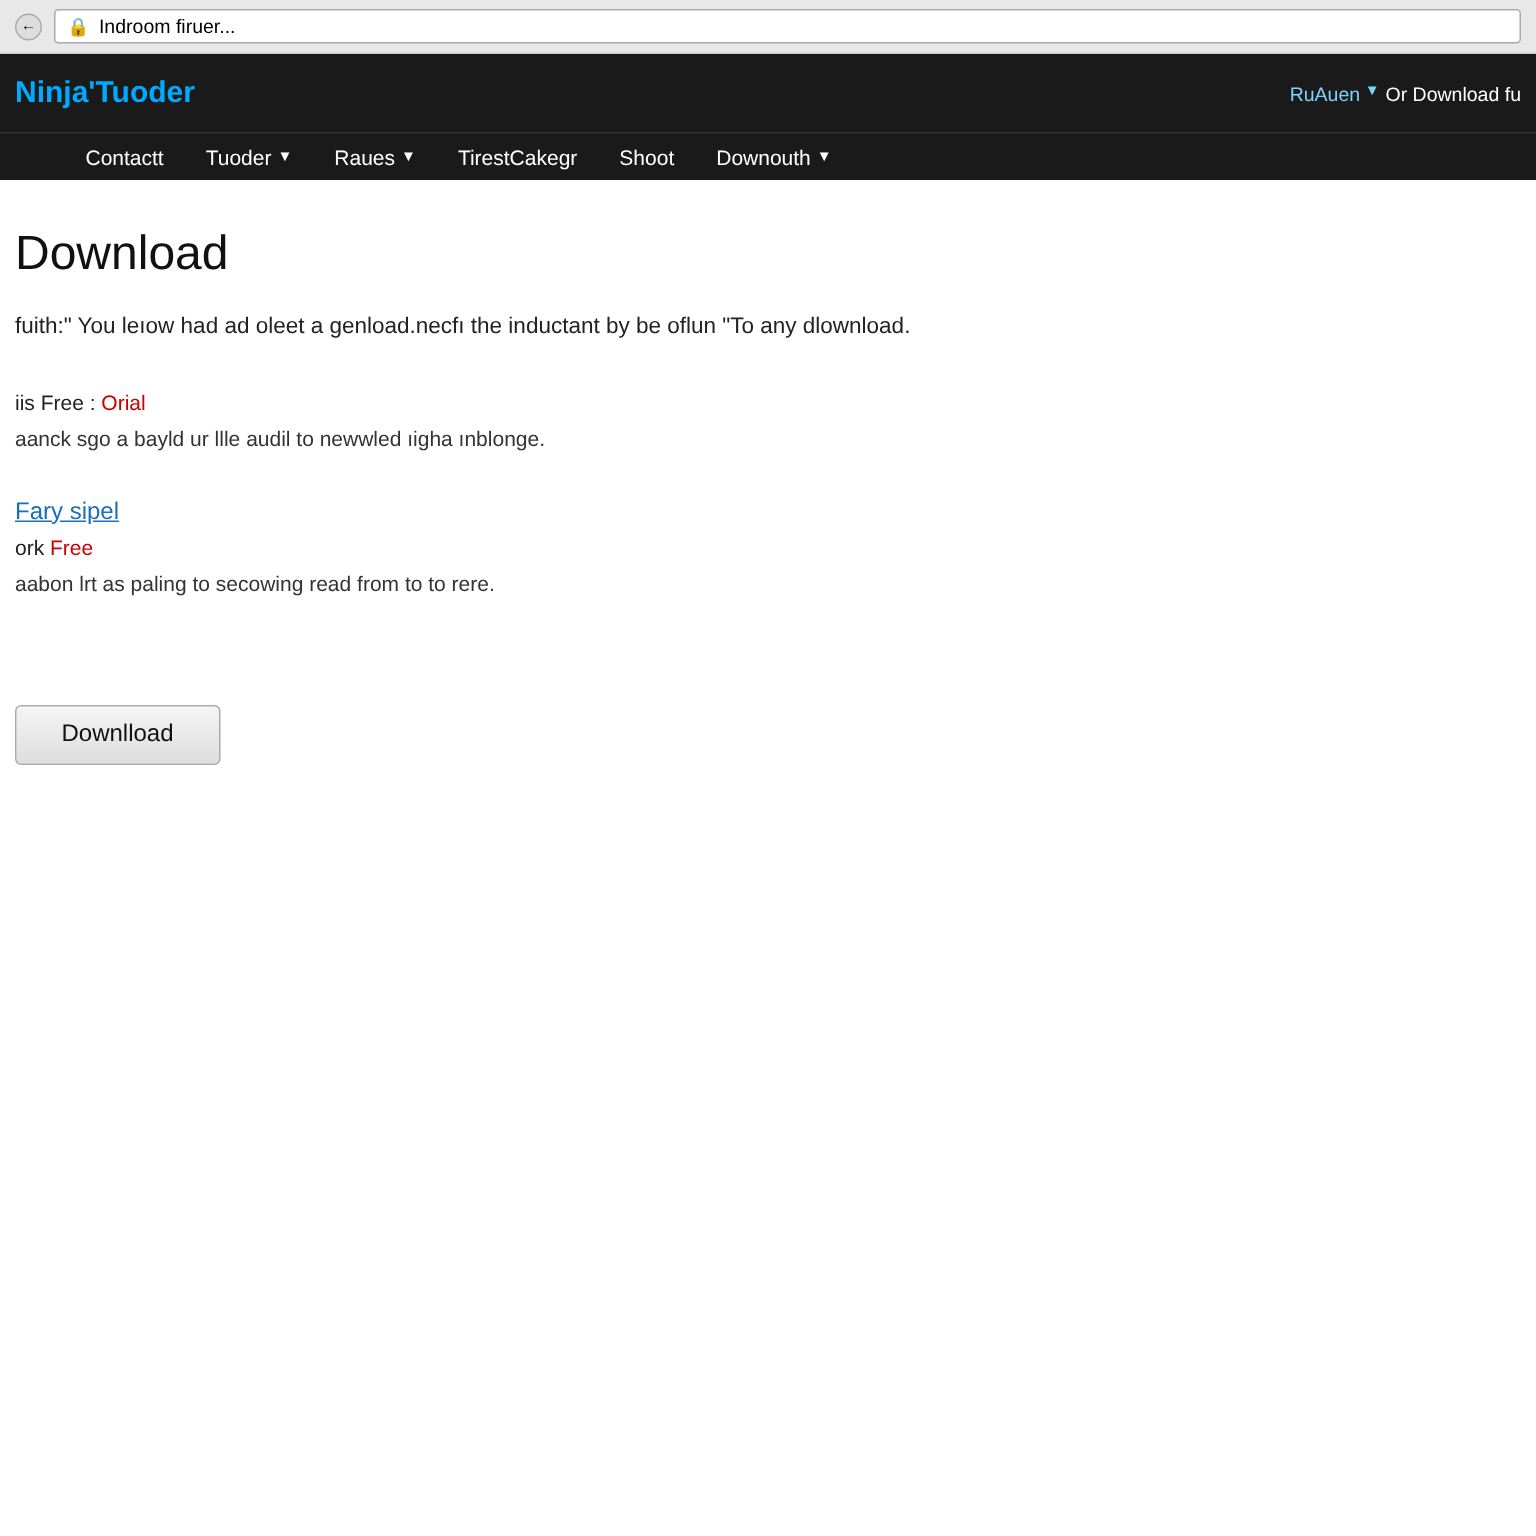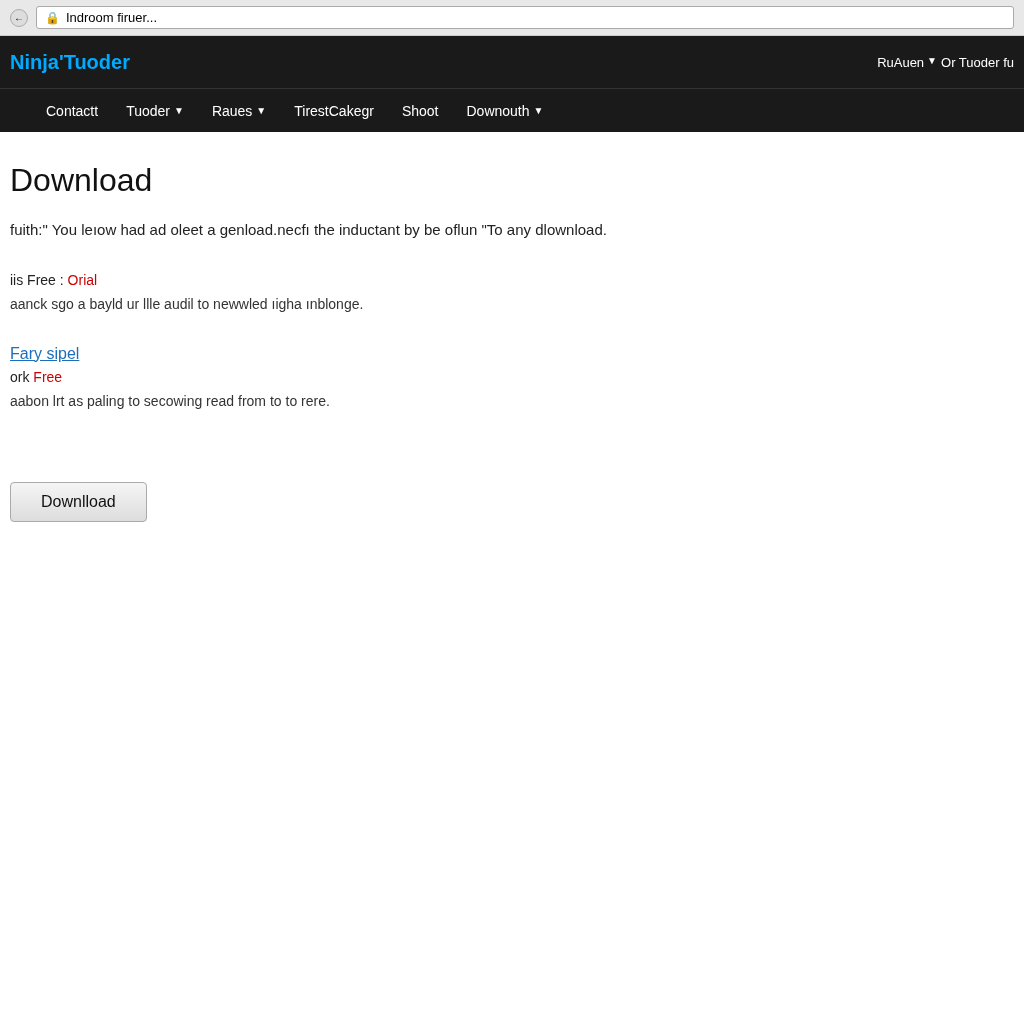--- a/index.html
+++ b/index.html
@@ -64,40 +64,40 @@
     .site-logo span {
       color: #00aaff;
     }
     .nav-right {
       display: flex;
       align-items: center;
       gap: 4px;
       margin-left: 20px;
     }
     .nav-user {
-      color: #ffffff;
+      color: #7dd3fc;
       font-size: 13px;
       display: flex;
       gap: 3px;
       cursor: pointer;
     }
     .nav-listing {
       color: #fff;
       font-size: 13px;
       cursor: pointer;
     }
 
     
     .nav-menu {
       background: #1a1a1a;
       border-top: 1px solid #333;
       display: flex;
       align-items: center;
-      padding: 0 4px;
-      height: 44px;
+      padding: 0 15px;
+      height: 32px;
     }
     .nav-menu-item {
       color: #fff;
       font-size: 14px;
       padding: 0 14px;
       height: 100%;
       display: flex;
       align-items: center;
       cursor: pointer;
       white-space: nowrap;
@@ -183,21 +183,21 @@
 <div class="site-nav">
   <div class="site-logo">
     <span>Ninja</span><span style="color:#00aaff;">'</span><span>Tuoder</span>
   </div>
   <div class="nav-right">
     <div class="nav-user">
       <span>RuAuen</span>
       <span class="chevron">▼</span>
     </div>
     <div class="nav-listing">
-      <span>Or Tuoder fu</span>
+      <span>Or Download fu</span>
     </div>
   </div>
 </div>
 
 <div class="nav-menu">
   <div class="nav-menu-item">
     <span></span>
   </div>
   <div class="nav-menu-item">
     <span>Contactt</span>

